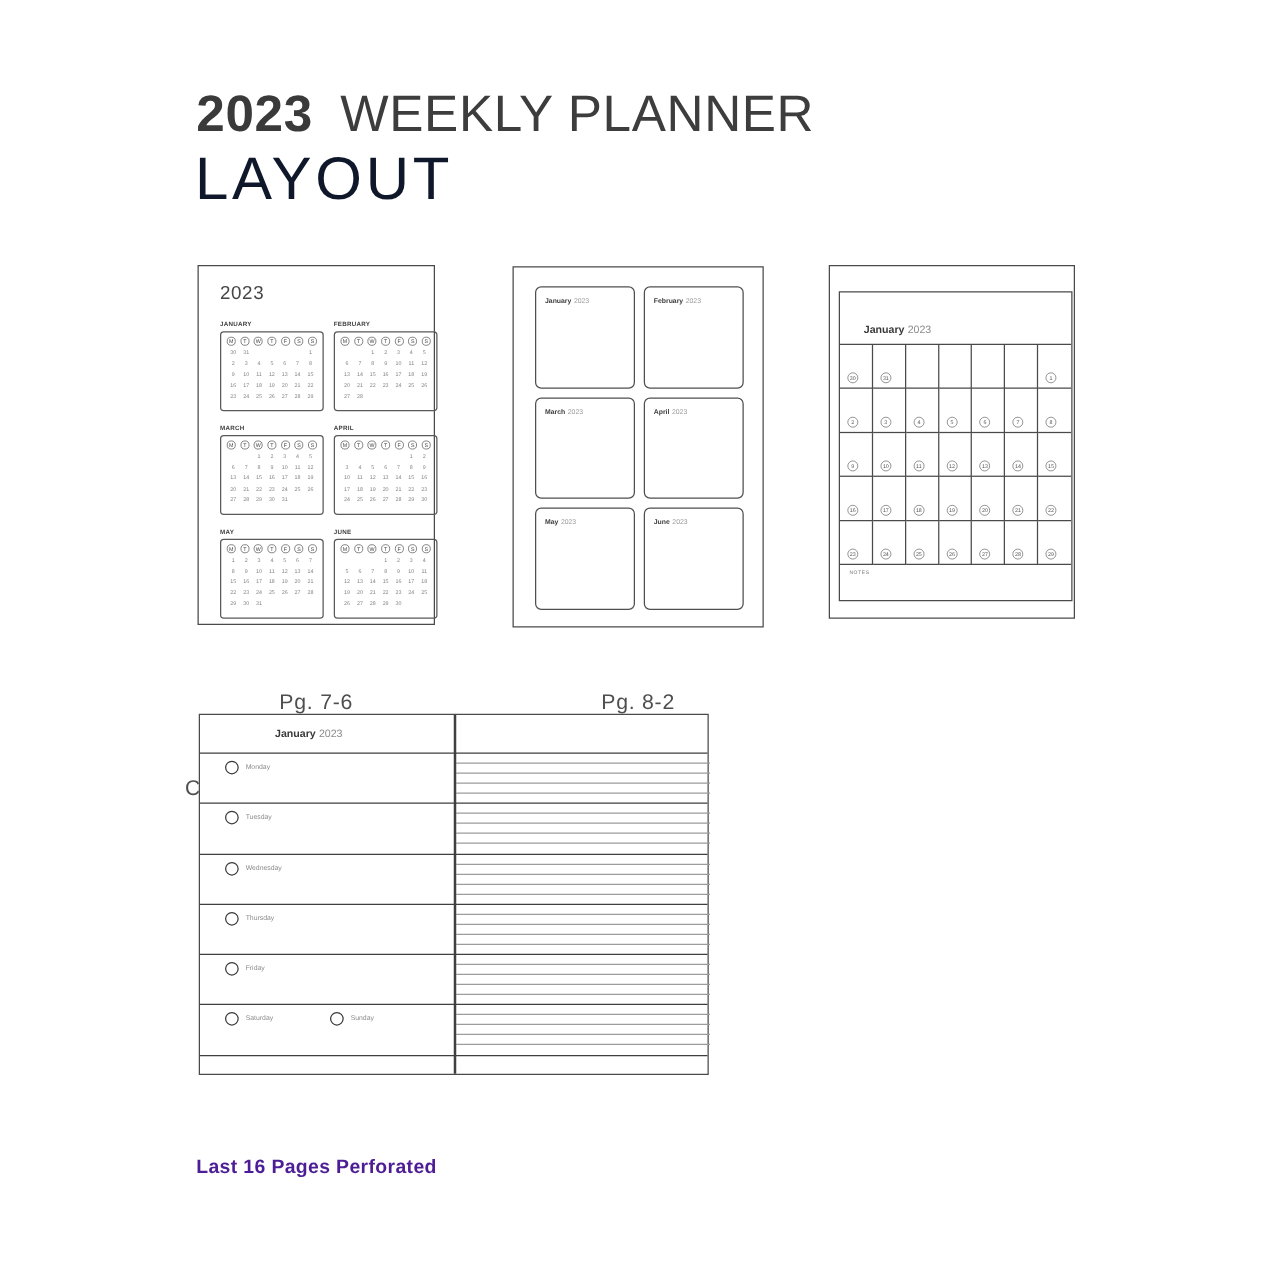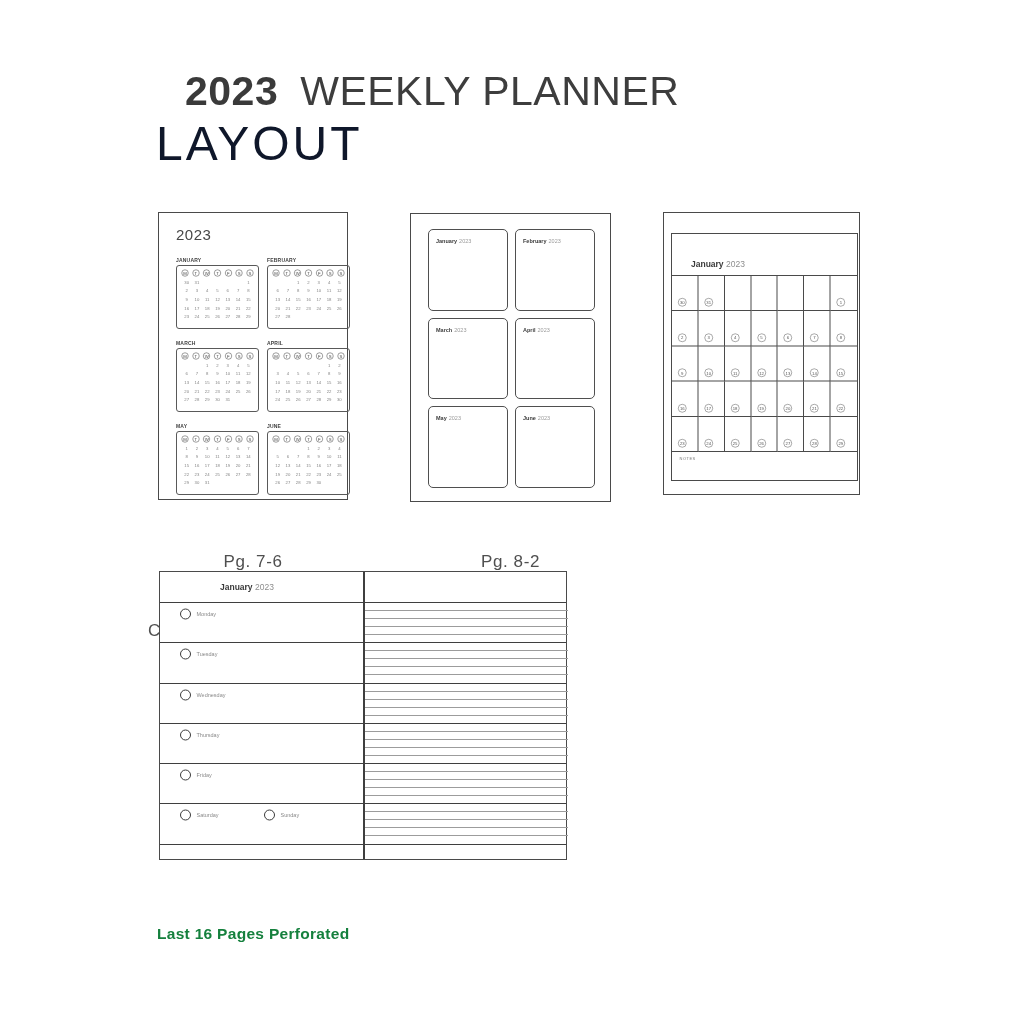--- a/index.html
+++ b/index.html
@@ -1,19 +1,19 @@
 <!DOCTYPE html>
 <html><head>
 <meta charset="utf-8">
 <style>
   html,body{margin:0;padding:0;background:#fff;}
   #canvas{position:relative;width:1024px;height:1024px;background:#ffffff;overflow:hidden;
           font-family:"Liberation Sans",sans-serif;color:#3a3a3a;}
   
-  .title-line1{position:absolute;left:157px;top:68px;font-size:41px;letter-spacing:.5px;white-space:nowrap;margin-left:28px;}
+  .title-line1{position:absolute;left:157px;top:68px;font-size:41px;letter-spacing:.5px;white-space:nowrap;}
   .title-year{font-weight:bold;}
   .title-rest{font-weight:400;margin-left:22px;color:#3d3d3d;}
   .title-line2{position:absolute;left:156px;top:116px;font-size:48px;font-weight:400;letter-spacing:3px;color:#0f172a;}
   
   .panel{position:absolute;border:1.5px solid #4a4a4a;background:#fff;box-sizing:border-box;}
   .caption{position:absolute;text-align:center;color:#4f4f4f;font-size:17px;letter-spacing:.6px;line-height:23px;white-space:pre;}
   
   .s05{transform:scale(.5);transform-origin:0 0;position:absolute;left:0;top:0;}
   
   #panel-calendar{left:158px;top:212px;width:190px;height:288px;}
@@ -55,21 +55,21 @@
   .hline-dark{position:absolute;left:0;width:100%;height:1.2px;background:#3f3f3f;}
   .hline-light{position:absolute;height:1px;background:#9c9c9c;}
   .week-header-inner{position:absolute;left:0;top:0;width:406px;height:60px;}
   .wk-label{position:absolute;left:120px;top:20px;font-size:17px;white-space:nowrap;}
   .day-row{position:absolute;left:0;width:203px;overflow:visible;}
   .day-inner{width:406px;height:80px;position:relative;}
   .day-circle{position:absolute;top:13px;width:22px;height:22px;border:2.4px solid #3a3a3a;border-radius:50%;box-sizing:border-box;}
   .day-label{position:absolute;top:17px;font-size:11px;color:#8a8a8a;white-space:nowrap;}
   
   #footnote{position:absolute;left:157px;top:906px;font-size:13.5px;color:#4f4f4f;letter-spacing:.3px;}
-  #footnote-bold{position:absolute;left:157px;top:925px;font-size:15.5px;font-weight:bold;color:#15803d;letter-spacing:.3px;}
+  #footnote-bold{position:absolute;left:157px;top:925px;font-size:15.5px;font-weight:bold;color:#4c1d95;letter-spacing:.3px;}
 </style>
 </head>
 <body>
 
 <div id="canvas">
 
   <div class="title-line1">
     <span class="title-year">2023</span><span class="title-rest">WEEKLY PLANNER</span>
   </div>
   <div class="title-line2">LAYOUT</div>

